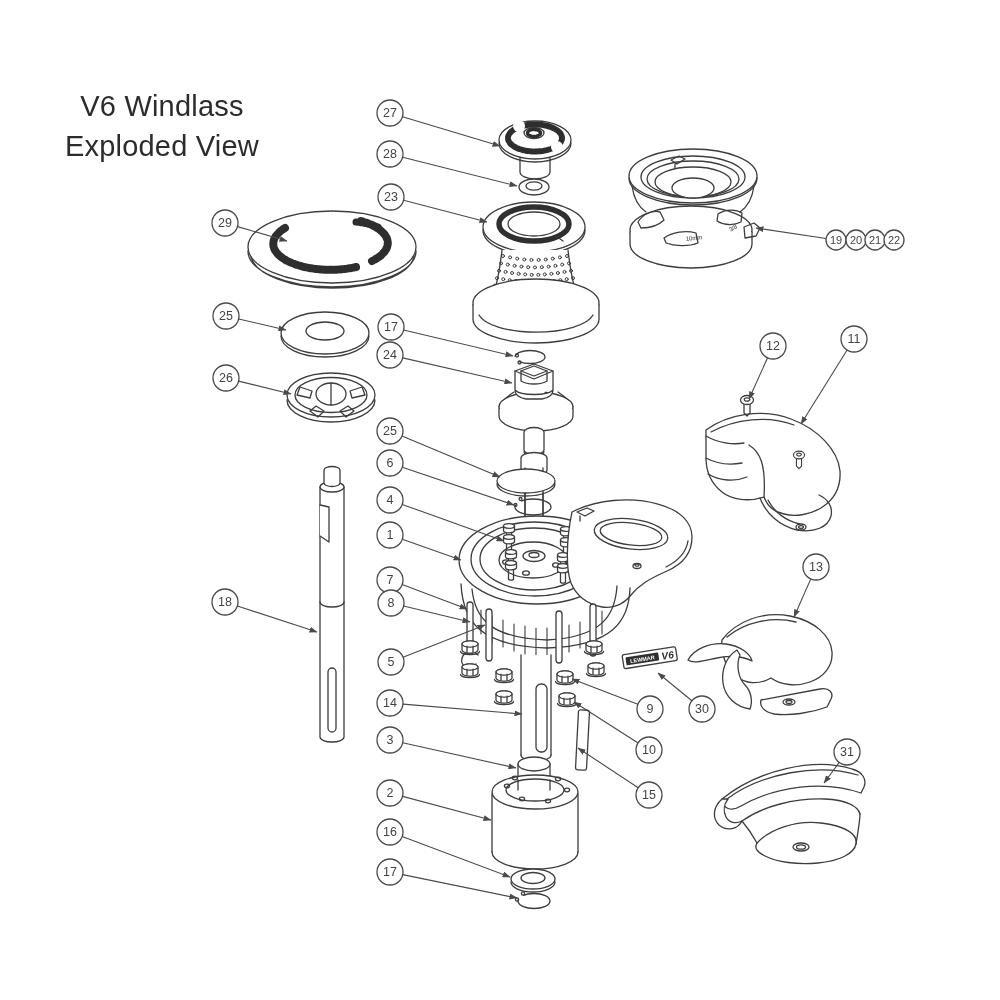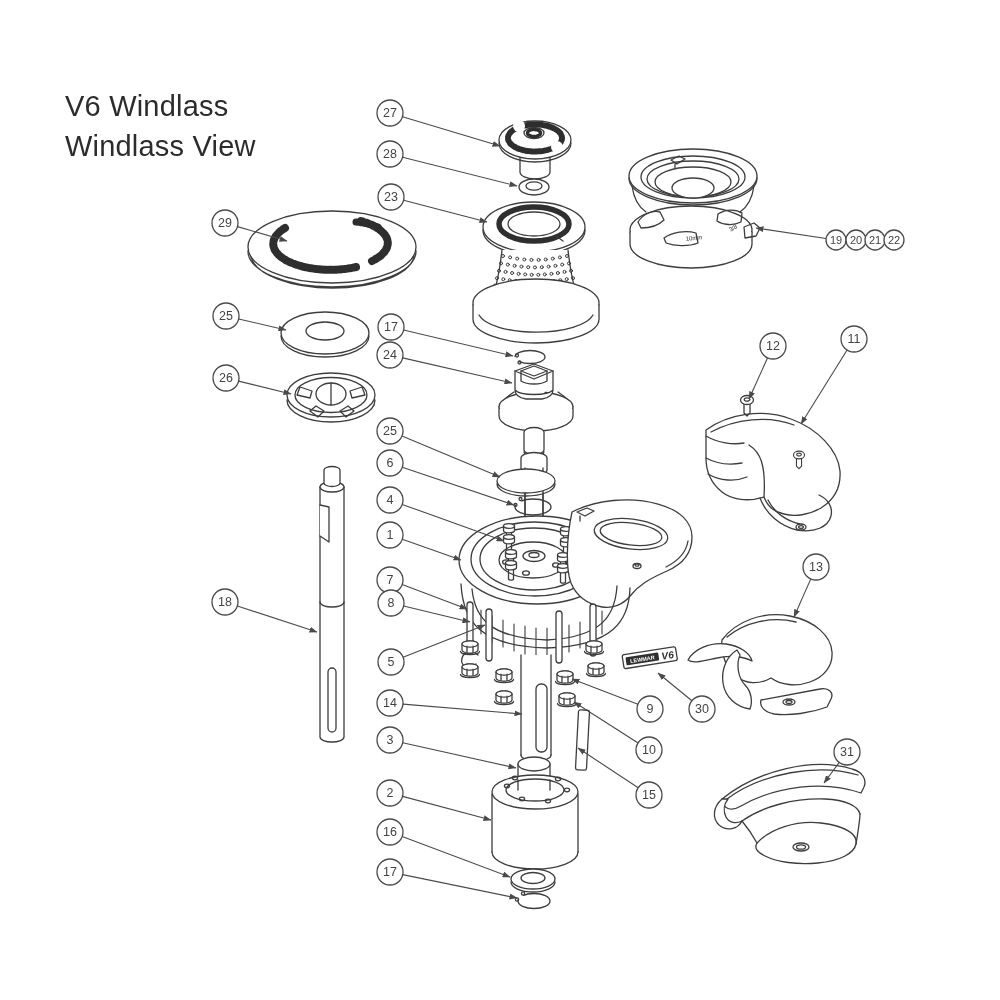--- a/index.html
+++ b/index.html
@@ -1,29 +1,29 @@
 <!DOCTYPE html>
 <html><head>
 <meta charset="utf-8">
 <style>
   html,body{margin:0;padding:0;background:#fff;}
   .stage{position:relative;width:1000px;height:1000px;background:#fff;overflow:hidden;
          font-family:"Liberation Sans",sans-serif;}
   .title{position:absolute;left:65px;top:86px;font-size:29px;line-height:40px;
-         color:#2c2c2c;letter-spacing:.2px;}
+         color:#2c2c2c;letter-spacing:.2px;text-align:center;}
   svg{position:absolute;left:0;top:0;}
   svg text{font-family:"Liberation Sans",sans-serif;}
 </style>
 </head>
 <body>
 
 <div class="stage">
   <div class="title">
     <div>V6 Windlass</div>
-    <div>Windlass View</div>
+    <div>Exploded View</div>
   </div>
 
   <svg width="1000" height="1000" viewBox="0 0 1000 1000">
     <defs>
       <marker id="arr" markerWidth="8" markerHeight="6" refX="7.5" refY="3" orient="auto" markerUnits="userSpaceOnUse">
         <path d="M0,0 L8,3 L0,6 Z" fill="#4a4a4a"></path>
       </marker>
       <g id="nutdef">
         <path d="M-8,-4 a8,3.2 0 0 1 16,0 v6 a8,3.2 0 0 1 -16,0 z" fill="#fff"></path>
         <ellipse cx="0" cy="-4" rx="8" ry="3.2" fill="#fff"></ellipse>

